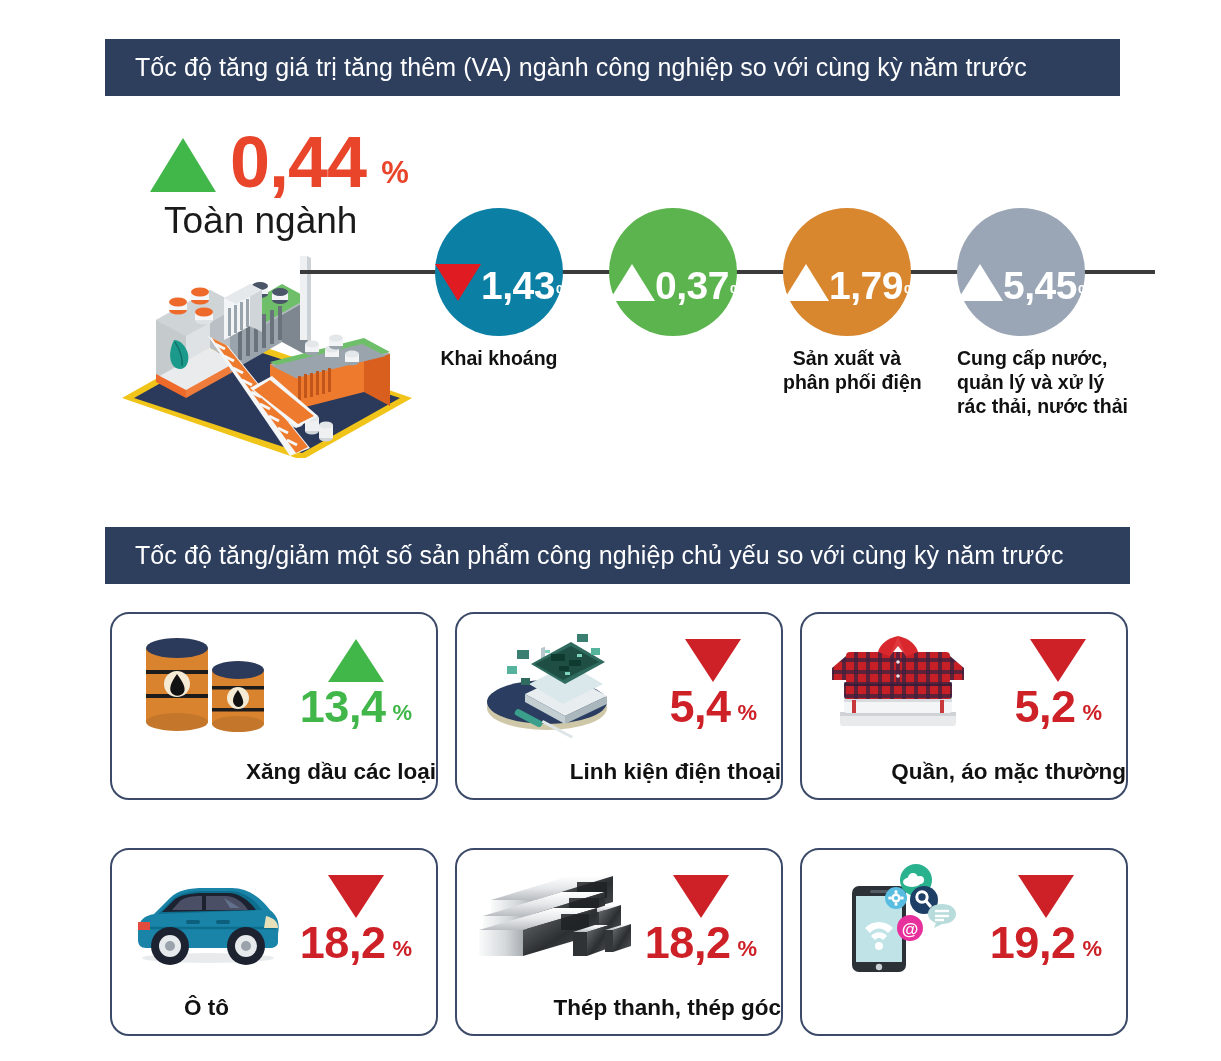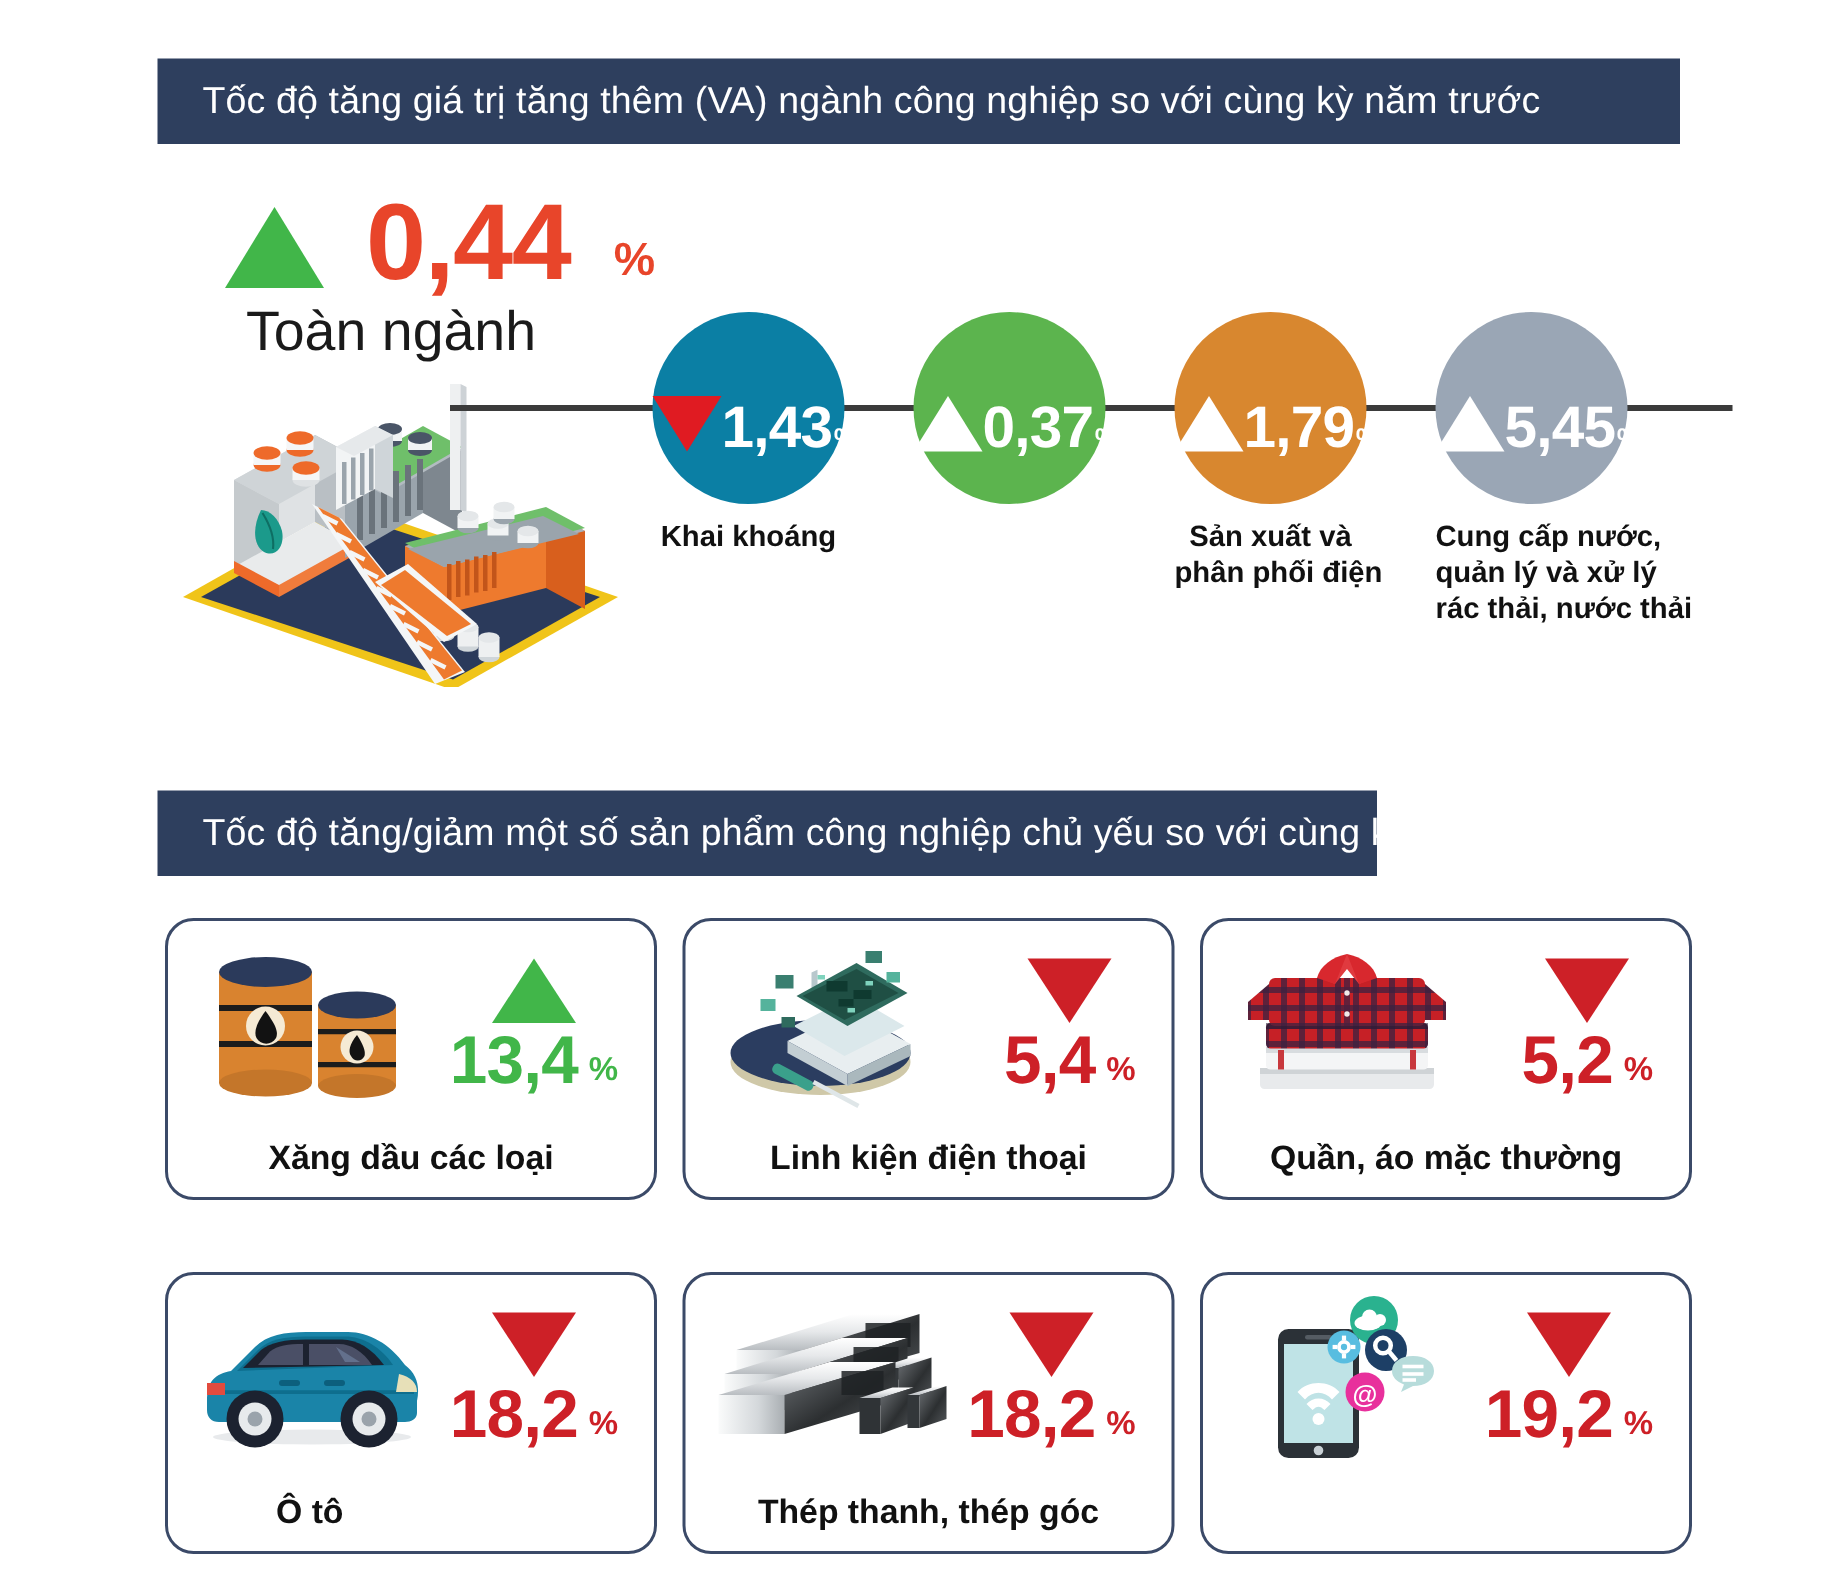--- a/index.html
+++ b/index.html
@@ -24,34 +24,34 @@
   }
   .section-bar-title {
     color: #ffffff;
     font-size: 25px;
     font-weight: 400;
     letter-spacing: 0.1px;
     padding-left: 30px;
     white-space: nowrap;
   }
   #bar-top { left: 105px; top: 39px; width: 1015px; height: 57px; }
-  #bar-bottom { left: 105px; top: 527px; width: 813px; height: 57px; }
+  #bar-bottom { left: 105px; top: 527px; width: 1025px; height: 57px; }
 
   
   #overall-block {
     position: absolute;
     left: 150px;
     top: 118px;
     width: 280px;
     height: 120px;
   }
   #overall-row {
     display: flex;
     align-items: flex-end;
-    gap: 28px;
+    gap: 14px;
     height: 74px;
   }
   .tri {
     width: 0; height: 0;
     display: block;
   }
   .tri-up-green {
     border-left: 33px solid transparent;
     border-right: 33px solid transparent;
     border-bottom: 54px solid #41b649;
@@ -229,21 +229,21 @@
     margin-left: 7px;
   }
   .neg .metric-value, .neg .metric-pct { color: #cd2027; }
   .pos .metric-value, .pos .metric-pct { color: #41b649; }
 
   .card-label {
     position: absolute;
     left: 0;
     right: 0;
     bottom: 13px;
-    text-align: center;
+    text-align: right;
     color: #111111;
     font-size: 22.5px;
     font-weight: bold;
     white-space: nowrap;
   }
   .card-label.align-left {
     text-align: left;
     padding-left: 32px;
     margin-left: 40px;
   }

